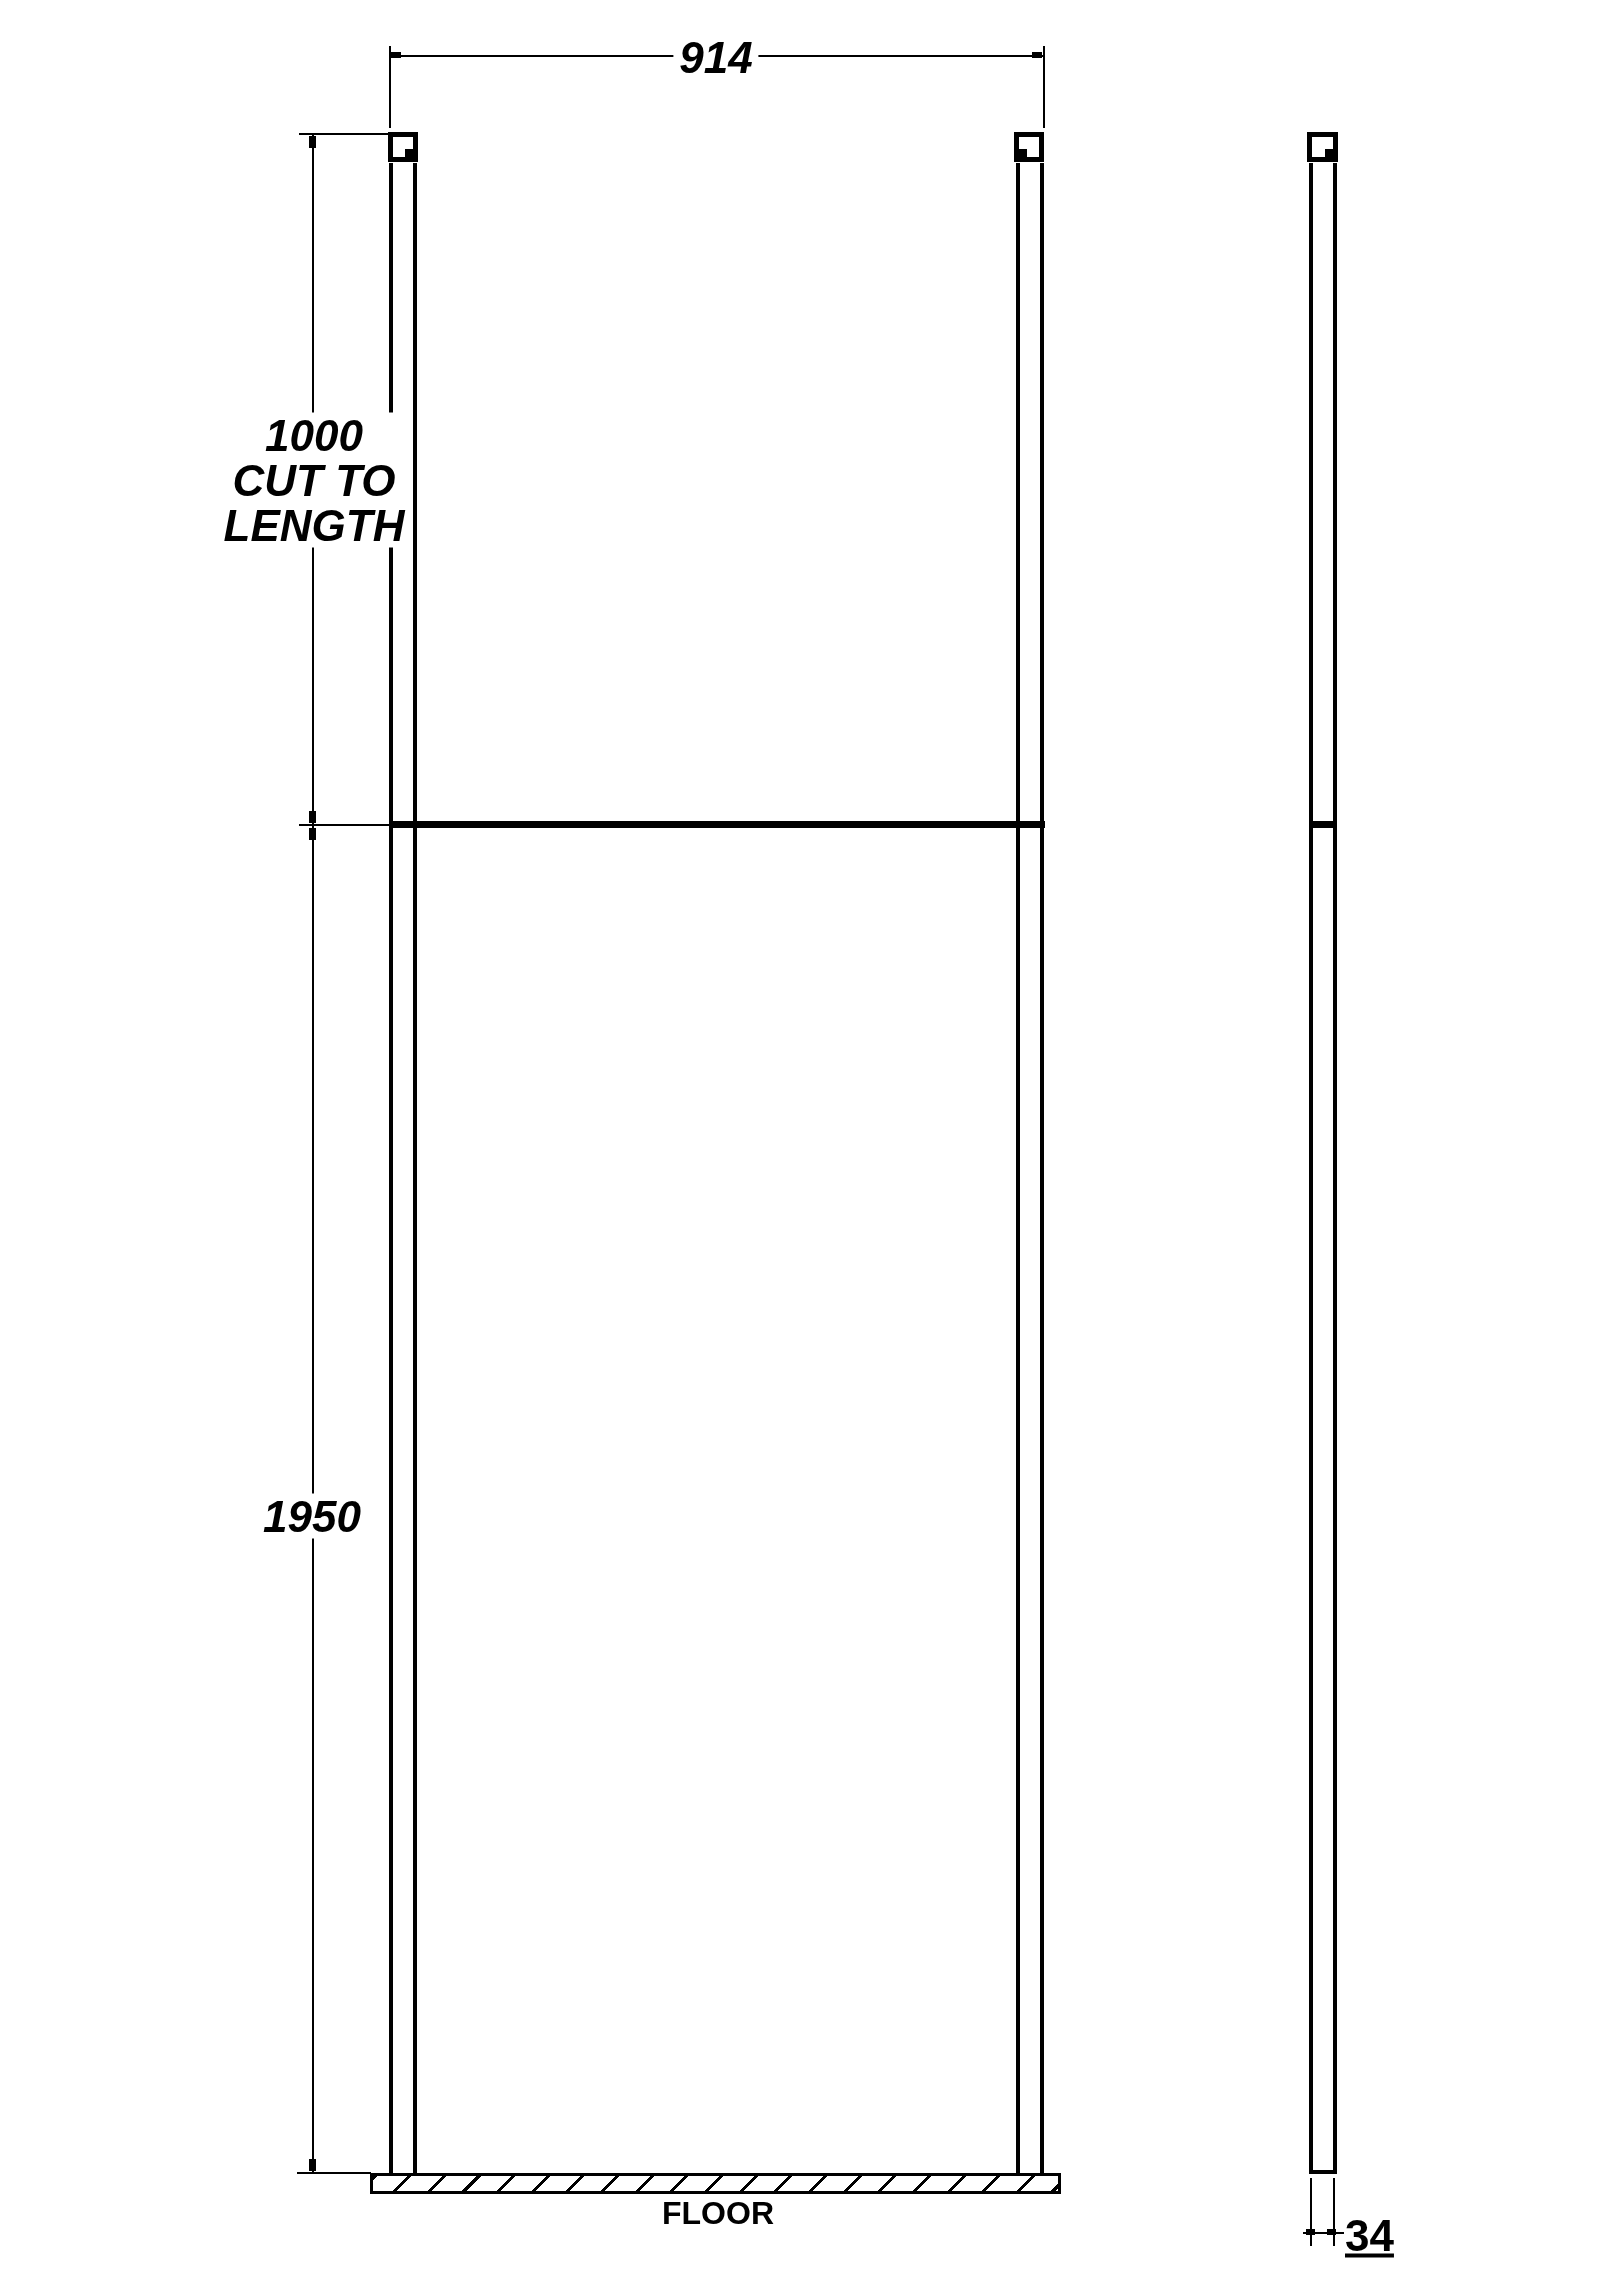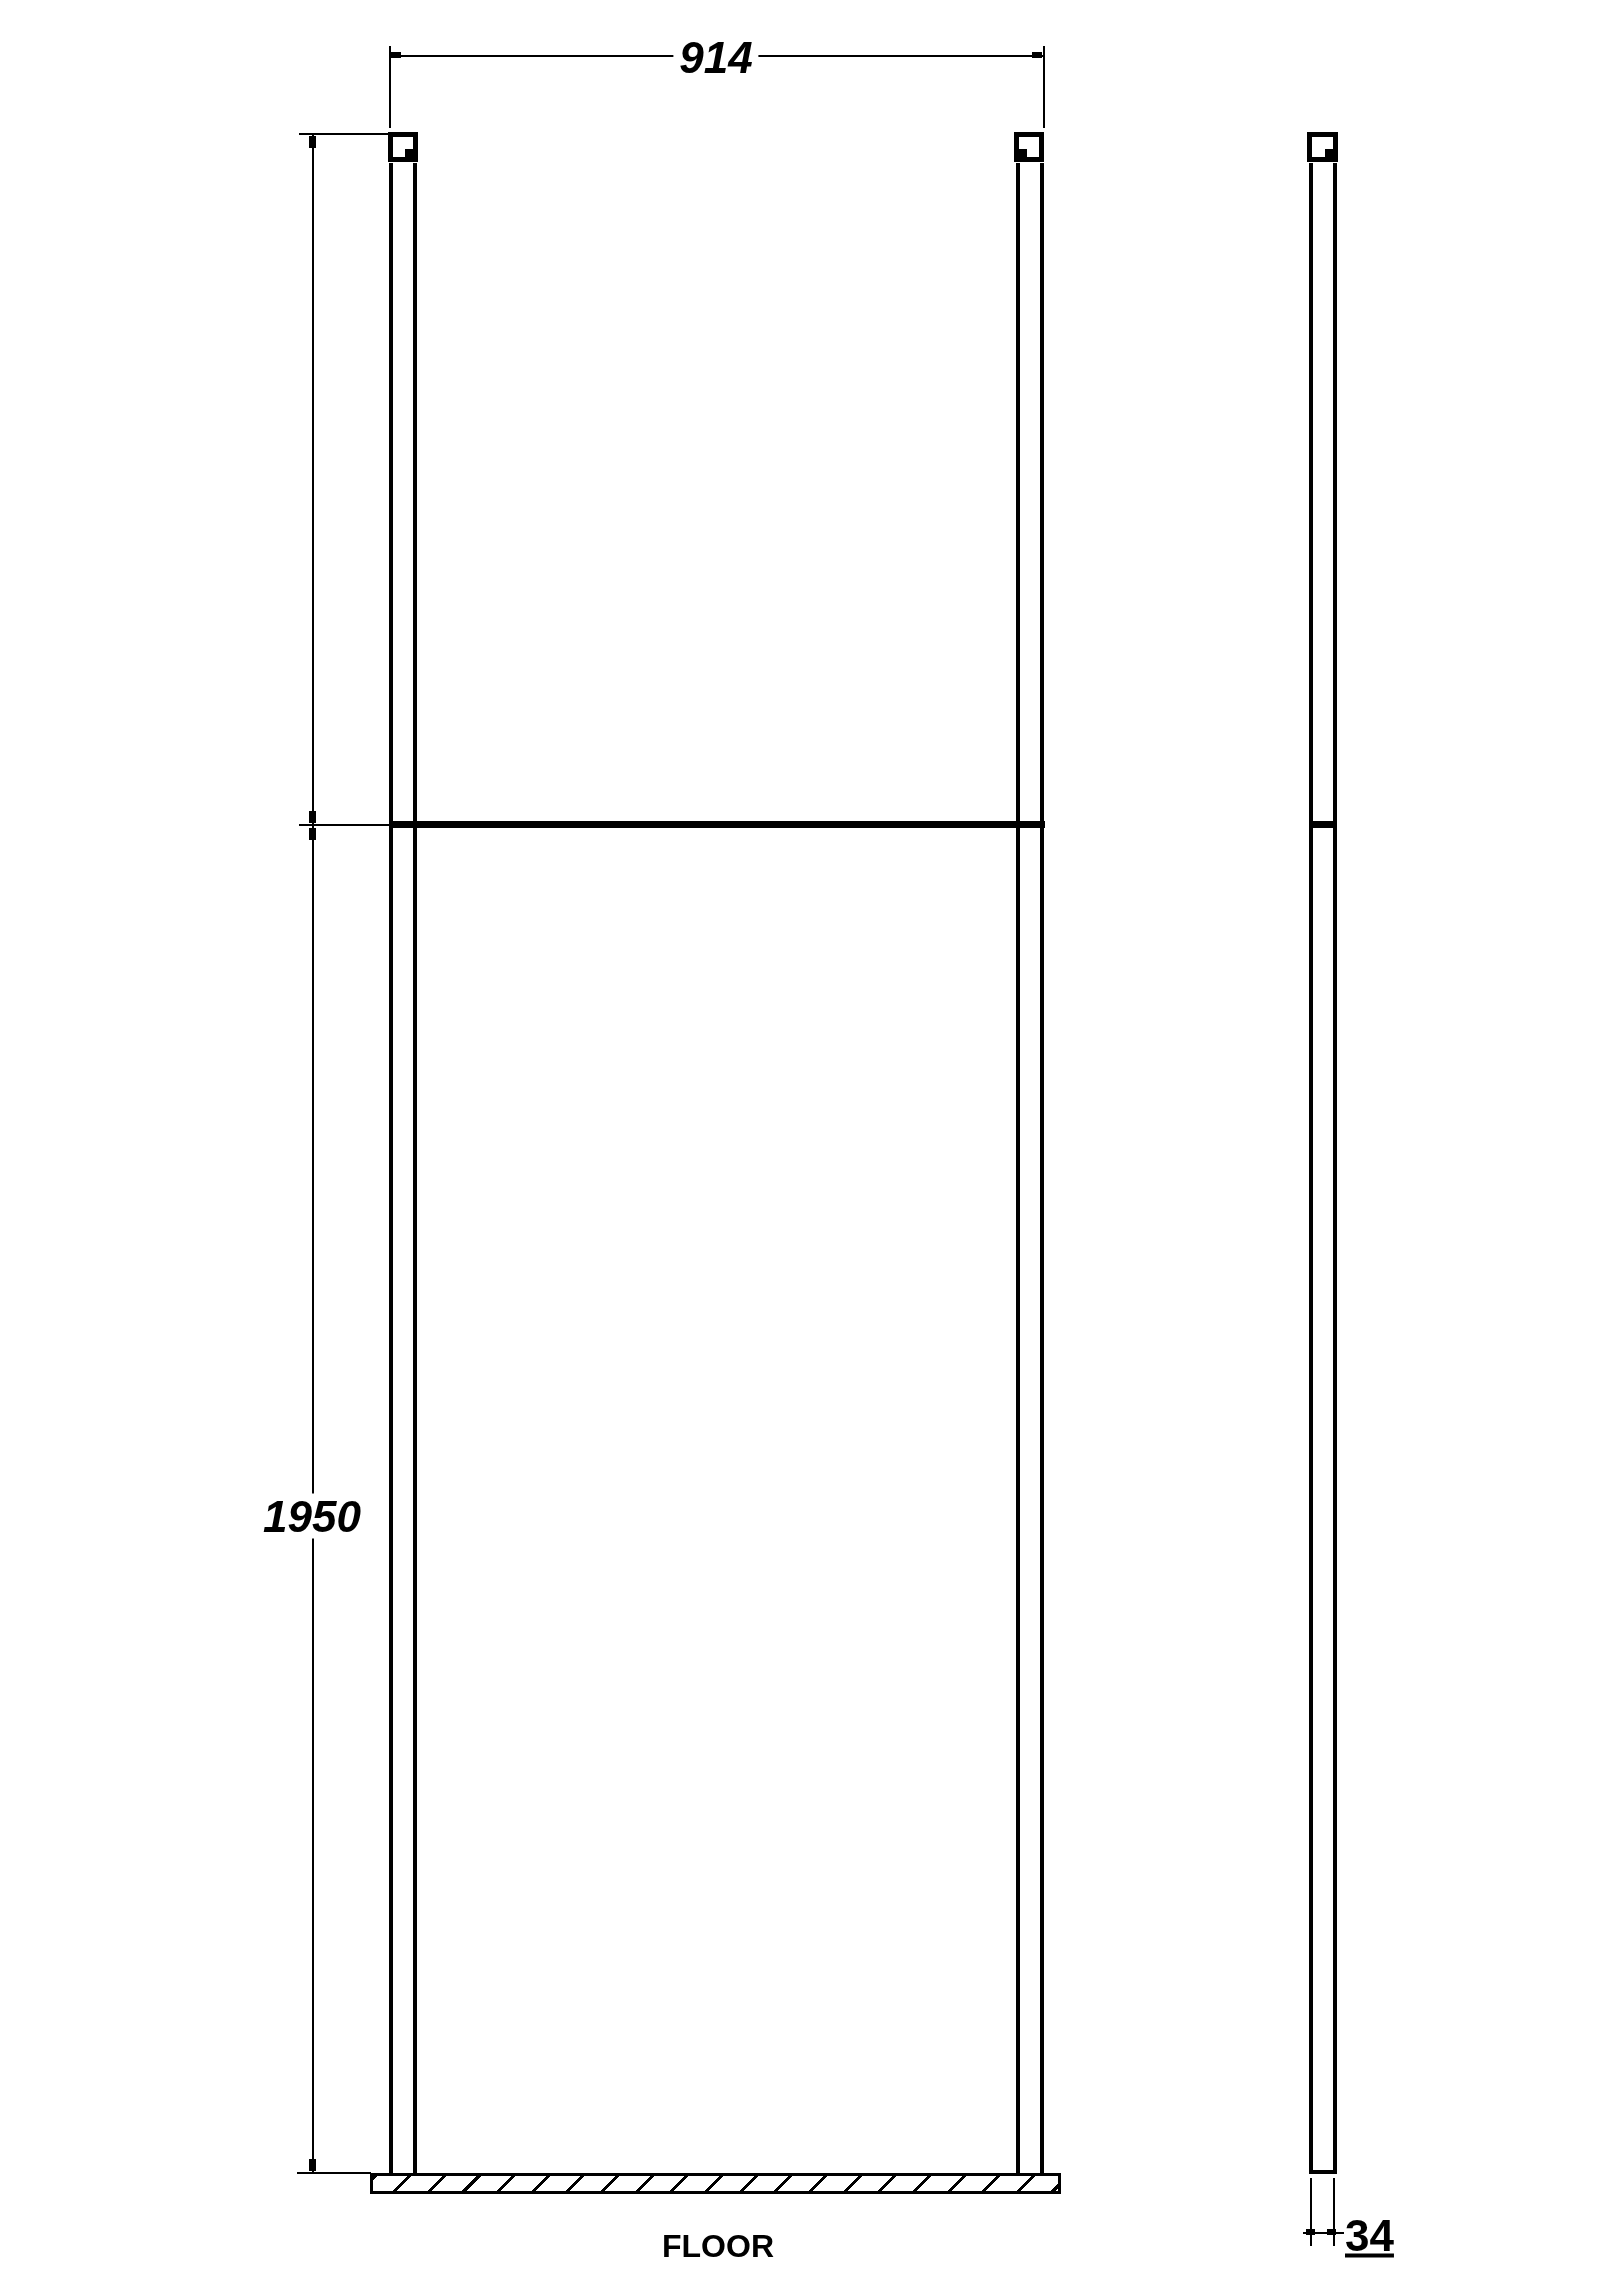--- a/index.html
+++ b/index.html
@@ -33,21 +33,21 @@
     border:3.9px solid var(--ink);
     background:repeating-linear-gradient(135deg, var(--ink) 0 2.9px, transparent 2.9px 24.5px);
   }
   
   .dim{
     position:absolute; background:var(--paper); color:var(--ink);
     font-weight:bold; font-size:44px; line-height:45px;
     white-space:nowrap; text-align:center; padding:0 5.9px;
   }
   .center-xy{ transform:translate(-50%,-50%);font-style:italic; }
-  .center-x{ transform:translate(-50%,0);margin-top:33px; }
+  .center-x{ transform:translate(-50%,0); }
   .center-y{ transform:translate(0,-50%); }
   .floor-label{
     position:absolute; font-weight:bold; font-size:32px; line-height:33px;
     color:var(--ink); white-space:nowrap;
   }
 </style>
 </head>
 <body>
 
 <div class="sheet">
@@ -87,20 +87,25 @@
 
   <div class="ln" style="left:299px; top:133px; width:89px; height:2px;"></div>
   <div class="ln" style="left:299px; top:824px; width:90px; height:2px;"></div>
   <div class="ln" style="left:297px; top:2172px; width:74px; height:2px;"></div>
 
   <span class="tick" style="left:309px; top:136px; width:6.9px; height:11.8px;"></span>
   <span class="tick" style="left:309px; top:811px; width:6.9px; height:11.8px;"></span>
   <span class="tick" style="left:309px; top:828px; width:6.9px; height:11.8px;"></span>
   <span class="tick" style="left:309px; top:2159px; width:6.9px; height:11.8px;"></span>
 
+  <div class="dim center-xy" style="left:314px; top:480px;">
+    <span style="display:block;">1000</span>
+    <span style="display:block;">CUT TO</span>
+    <span style="display:block;">LENGTH</span>
+  </div>
 
   <span class="dim center-xy" style="left:312px; top:1516px;">1950</span>
 
   <div class="ln" style="left:1310px; top:2178px; width:2px; height:68px;"></div>
   <div class="ln" style="left:1333px; top:2178px; width:2px; height:68px;"></div>
   <div class="ln" style="left:1303px; top:2232px; width:41px; height:2px;"></div>
   <span class="tick" style="left:1306px; top:2229px; width:8.8px; height:5.9px;"></span>
   <span class="tick" style="left:1327px; top:2229px; width:8.8px; height:5.9px;"></span>
   <span class="dim center-y" style="left:1345px; top:2235px; padding:0;text-decoration:underline;">34</span>
 

